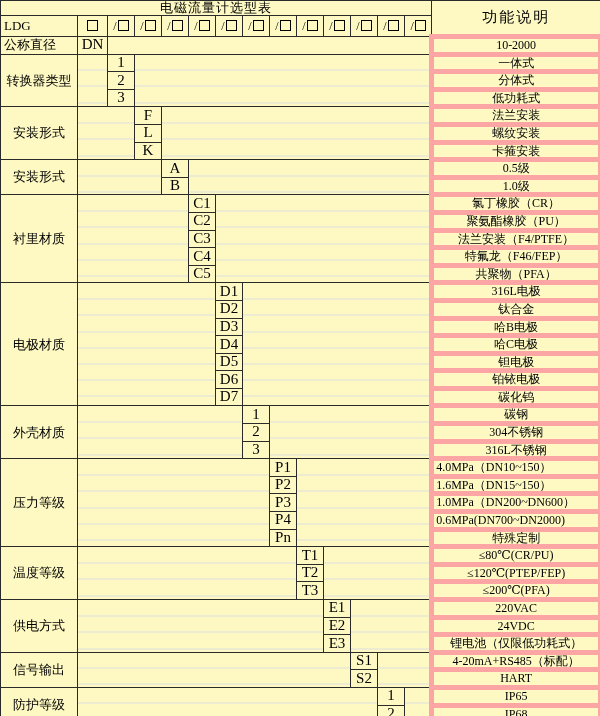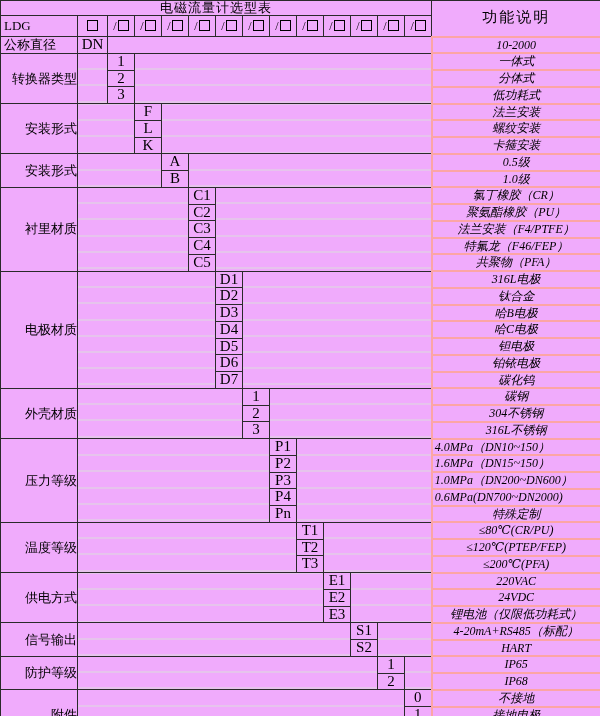--- a/index.html
+++ b/index.html
@@ -1,32 +1,32 @@
 <!DOCTYPE html>
 <html><head>
 <meta charset="utf-8">
 <style>
   html,body{margin:0;padding:0;background:#fff;}
   body{font-family:"Liberation Serif","DejaVu Serif",serif;color:#000;}
-  #sheet{width:600px;height:716px;box-sizing:border-box;background:#f0abfc;}
+  #sheet{width:600px;height:716px;box-sizing:border-box;background:#fef9c3;}
   table{width:600px;border-collapse:collapse;table-layout:fixed;
         border:1px solid #2a2a2a;border-bottom:2px solid #555;}
   td,th{padding:0;margin:0;font-weight:normal;overflow:hidden;white-space:nowrap;
         vertical-align:middle;text-align:center;line-height:1.05;}
   tr.title-row{height:15px;}
   tr.model-row{height:21px;}
   tr.content{height:16.19px;}
 
   .title-cell{border:1px solid #2a2a2a;font-size:13px;letter-spacing:1px;}
   .func-header{border:1px solid #2a2a2a;font-size:15px;letter-spacing:2px;}
 
-  .cat{border:1px solid #2a2a2a;font-size:13px;text-align:right;}
+  .cat{border:1px solid #2a2a2a;font-size:13px;}
   .cat.left{text-align:left;padding-left:3px;margin-left:12px;}
   .code{border:1px solid #2a2a2a;font-size:15px;text-align:center;}
-  .desc{border:2px solid #fca5a5;font-size:12px;font-style:italic;}
+  .desc{border:5px solid #fca5a5;font-size:12px;}
   .desc.left{text-align:left;padding-left:2px;}
   .fill{border:1px solid #2a2a2a;
         background-image:repeating-linear-gradient(180deg,
           rgba(0,0,0,0) 0px, rgba(0,0,0,0) 15.19px,
           #dcdcdc 15.19px, #dcdcdc 16.19px);}
   .fill.plain{background-image:none;}
 
   .boxcell{border:1px solid #2a2a2a;font-size:12px;}
   .sq{display:inline-block;width:9px;height:9px;border:1px solid #000;
       vertical-align:-1px;}

